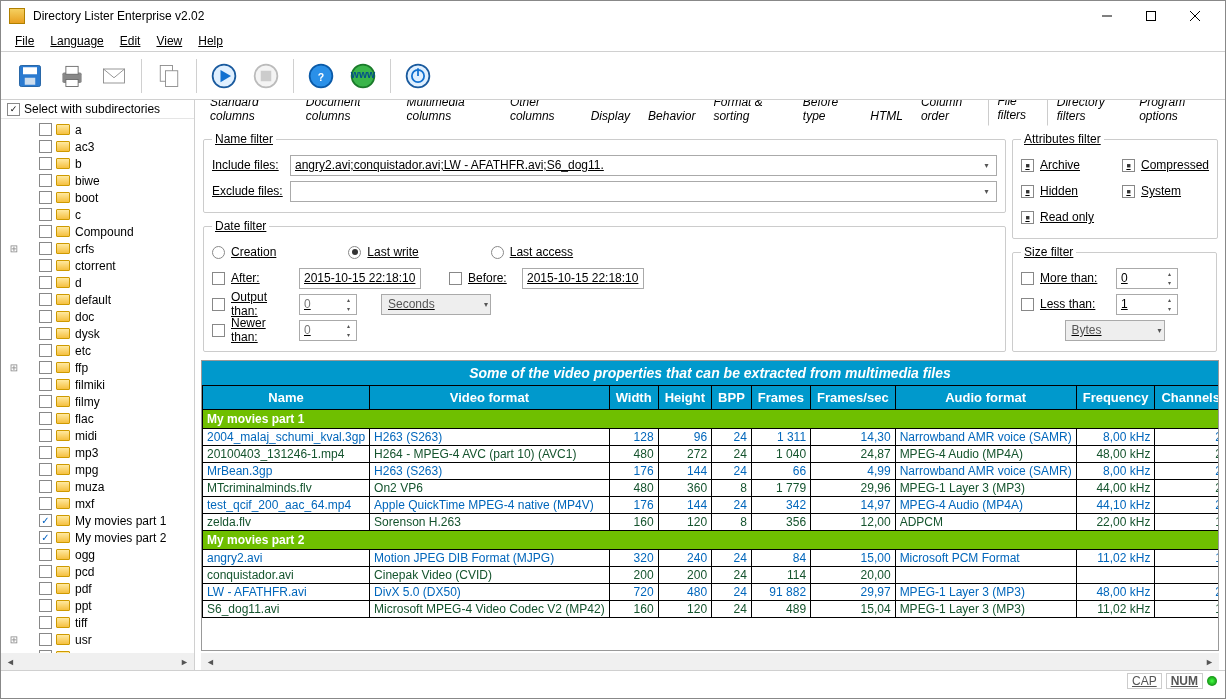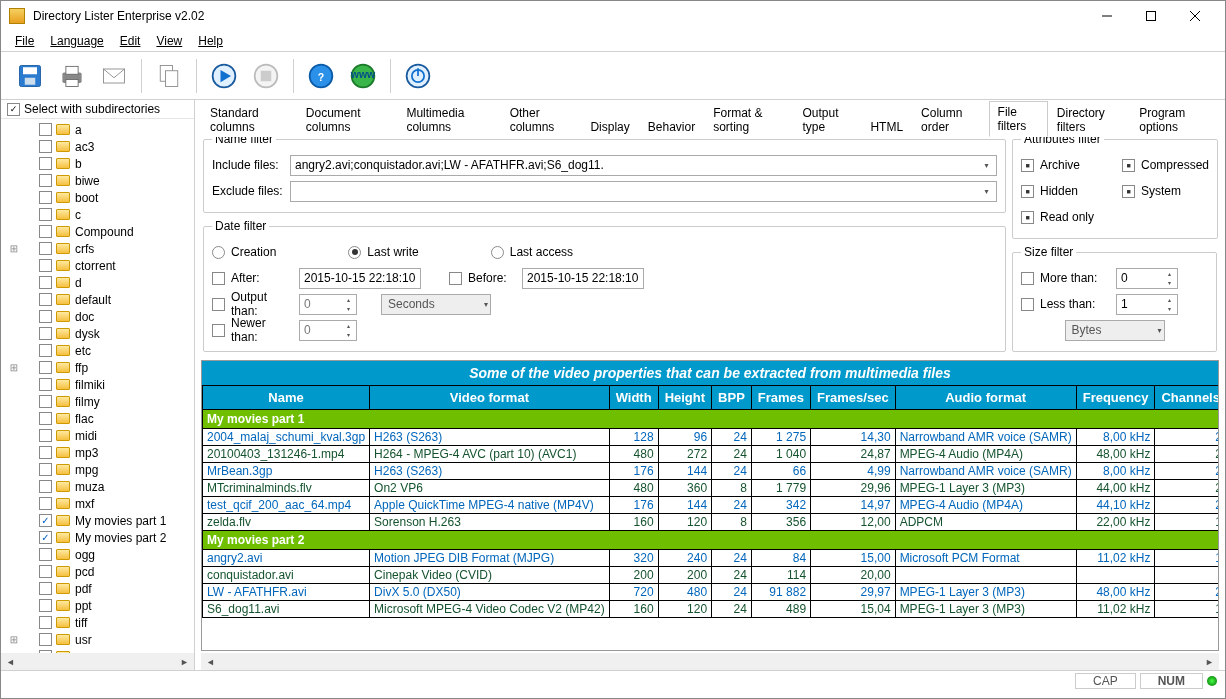--- a/index.html
+++ b/index.html
@@ -35,25 +35,25 @@
 .tree-row { display: flex; align-items: center; height: 17px; padding-left: 6px; white-space: nowrap; cursor: default;}
 .tree-row .sp { width: 14px; display: inline-flex; justify-content: center; color: #888; font-size: 10px; }
 .tree-row .cb { width: 13px; height: 13px; border: 1px solid #888; margin: 0 4px; display: inline-flex; align-items: center; justify-content: center; font-size: 10px; color: #0060c0; background:#fff;}
 .tree-row .fld { width: 14px; height: 11px; background: linear-gradient(#ffe9a0,#f5c040); border: 1px solid #ce9a00; border-radius: 1px; margin-right: 5px; }
 .tree-row .lbl { font-size: 12px; }
 .h-scroll { height: 17px; background: #f0f0f0; display:flex; align-items:center; justify-content:space-between; padding:0 2px;}
 .h-scroll .arr { width:15px; height:15px; display:flex; align-items:center; justify-content:center; font-size:9px; color:#555; background:#f0f0f0;}
 
 
 .tabs { display: flex; border-bottom: 1px solid #ccc; height: 22px; align-items:flex-end; }
-.tab { padding: 3px 8px; border: 1px solid transparent; border-bottom: none; cursor: pointer; font-size: 12px; position:relative; top:12px; background:#fff;}
+.tab { padding: 3px 8px; border: 1px solid transparent; border-bottom: none; cursor: pointer; font-size: 12px; position:relative; top:1px; background:#fff;font-style:italic;}
 .tab.active { border-color: #ccc; background: #fff; border-bottom: 1px solid #fff; }
 
 
-.filter-panel { display: flex; gap: 6px; padding: 6px 2px 4px 2px; }
+.filter-panel { display: flex; gap: 6px; padding: 6px 2px 4px 2px; text-decoration: underline; }
 fieldset { border: 1px solid #ccc; padding: 6px 8px 8px 8px; border-radius: 2px; }
 fieldset legend { font-size: 12px; padding: 0 3px; }
 .row { display: flex; align-items: center; height: 26px; gap: 6px; }
 .lbl2 { width: 72px; }
 .combo { flex:1; height: 21px; border: 1px solid #aaa; background:#fff; display:flex; align-items:center; padding:0 4px; position:relative;}
 .combo .drop { position:absolute; right:1px; top:1px; width:17px; height:17px; display:flex;align-items:center;justify-content:center; font-size:8px; color:#555;}
 .combo input { border:none; width:100%; font-size:12px; outline:none;}
 .cb2 { width:13px; height:13px; border:1px solid #888; display:inline-flex; align-items:center; justify-content:center; font-size:9px; background:#fff;}
 .cb2.filled { background:#fff; }
 .cb2.filled::after{content:"■"; font-size:7px; color:#333;}
@@ -72,21 +72,21 @@
 .dtable { width:100%; border-collapse:collapse; }
 .dtable th { background:#0099cc; color:#fff; font-weight:bold; padding:4px 6px; border:1px solid #000; font-size:13px; white-space:nowrap;}
 .dtable td { border:1px solid #000; padding:1px 4px; font-size:12px; white-space:nowrap; color:#0066bb;}
 .dtable tr.grp td { background:#6fbf00; color:#fff; font-weight:bold; padding:2px 4px;}
 .dtable td.r { text-align:right; }
 .dtable tr.alt td { color:#14532d; }
 .data-scroll { flex:1; overflow:auto;}
 
 
 .status { height:20px; border-top:1px solid #d0d0d0; display:flex; align-items:center; justify-content:flex-end; padding:0 8px; gap:4px; font-size:11px; color:#555;}
-.status .box{border:1px solid #ccc; padding:0 17px; height:16px; display:flex;align-items:center;}
+.status .box{border:1px solid #ccc; padding:0 4px; height:16px; display:flex;align-items:center;text-decoration:underline;}
 .status .led{width:10px;height:10px;border-radius:50%; background:radial-gradient(#4f4,#060);}
 </style>
 </head>
 <body>
 
 <div class="titlebar">
   <div class="app-icon"></div>
   <div class="title">Directory Lister Enterprise v2.02</div>
   <div class="win-btn">
       <svg viewBox="0 0 10 10">
@@ -421,21 +421,21 @@
   <div class="right">
 
     <div class="tabs" id="tabs">
         <div class="tab">Standard columns</div>
         <div class="tab">Document columns</div>
         <div class="tab">Multimedia columns</div>
         <div class="tab">Other columns</div>
         <div class="tab">Display</div>
         <div class="tab">Behavior</div>
         <div class="tab">Format &amp; sorting</div>
-        <div class="tab">Output type</div>
+        <div class="tab">Before type</div>
         <div class="tab">HTML</div>
         <div class="tab">Column order</div>
         <div class="tab active">File filters</div>
         <div class="tab">Directory filters</div>
         <div class="tab">Program options</div>
       </div>
 
     <div class="filter-panel">
       <div style="display:flex; flex-direction:column; gap:6px; flex:1;">
         <fieldset>
@@ -581,21 +581,21 @@
               </tr>
               <tr class="grp">
                 <td colspan="11">My movies part 1</td>
               </tr>
               <tr>
                 <td>2004_malaj_schumi_kval.3gp</td>
                 <td>H263 (S263)</td>
                 <td class="r">128</td>
                 <td class="r">96</td>
                 <td class="r">24</td>
-                <td class="r">1 275</td>
+                <td class="r">1 311</td>
                 <td class="r">14,30</td>
                 <td>Narrowband AMR voice (SAMR)</td>
                 <td class="r">8,00 kHz</td>
                 <td class="r">2</td>
               </tr>
               <tr class="alt">
                 <td>20100403_131246-1.mp4</td>
                 <td>H264 - MPEG-4 AVC (part 10) (AVC1)</td>
                 <td class="r">480</td>
                 <td class="r">272</td>

